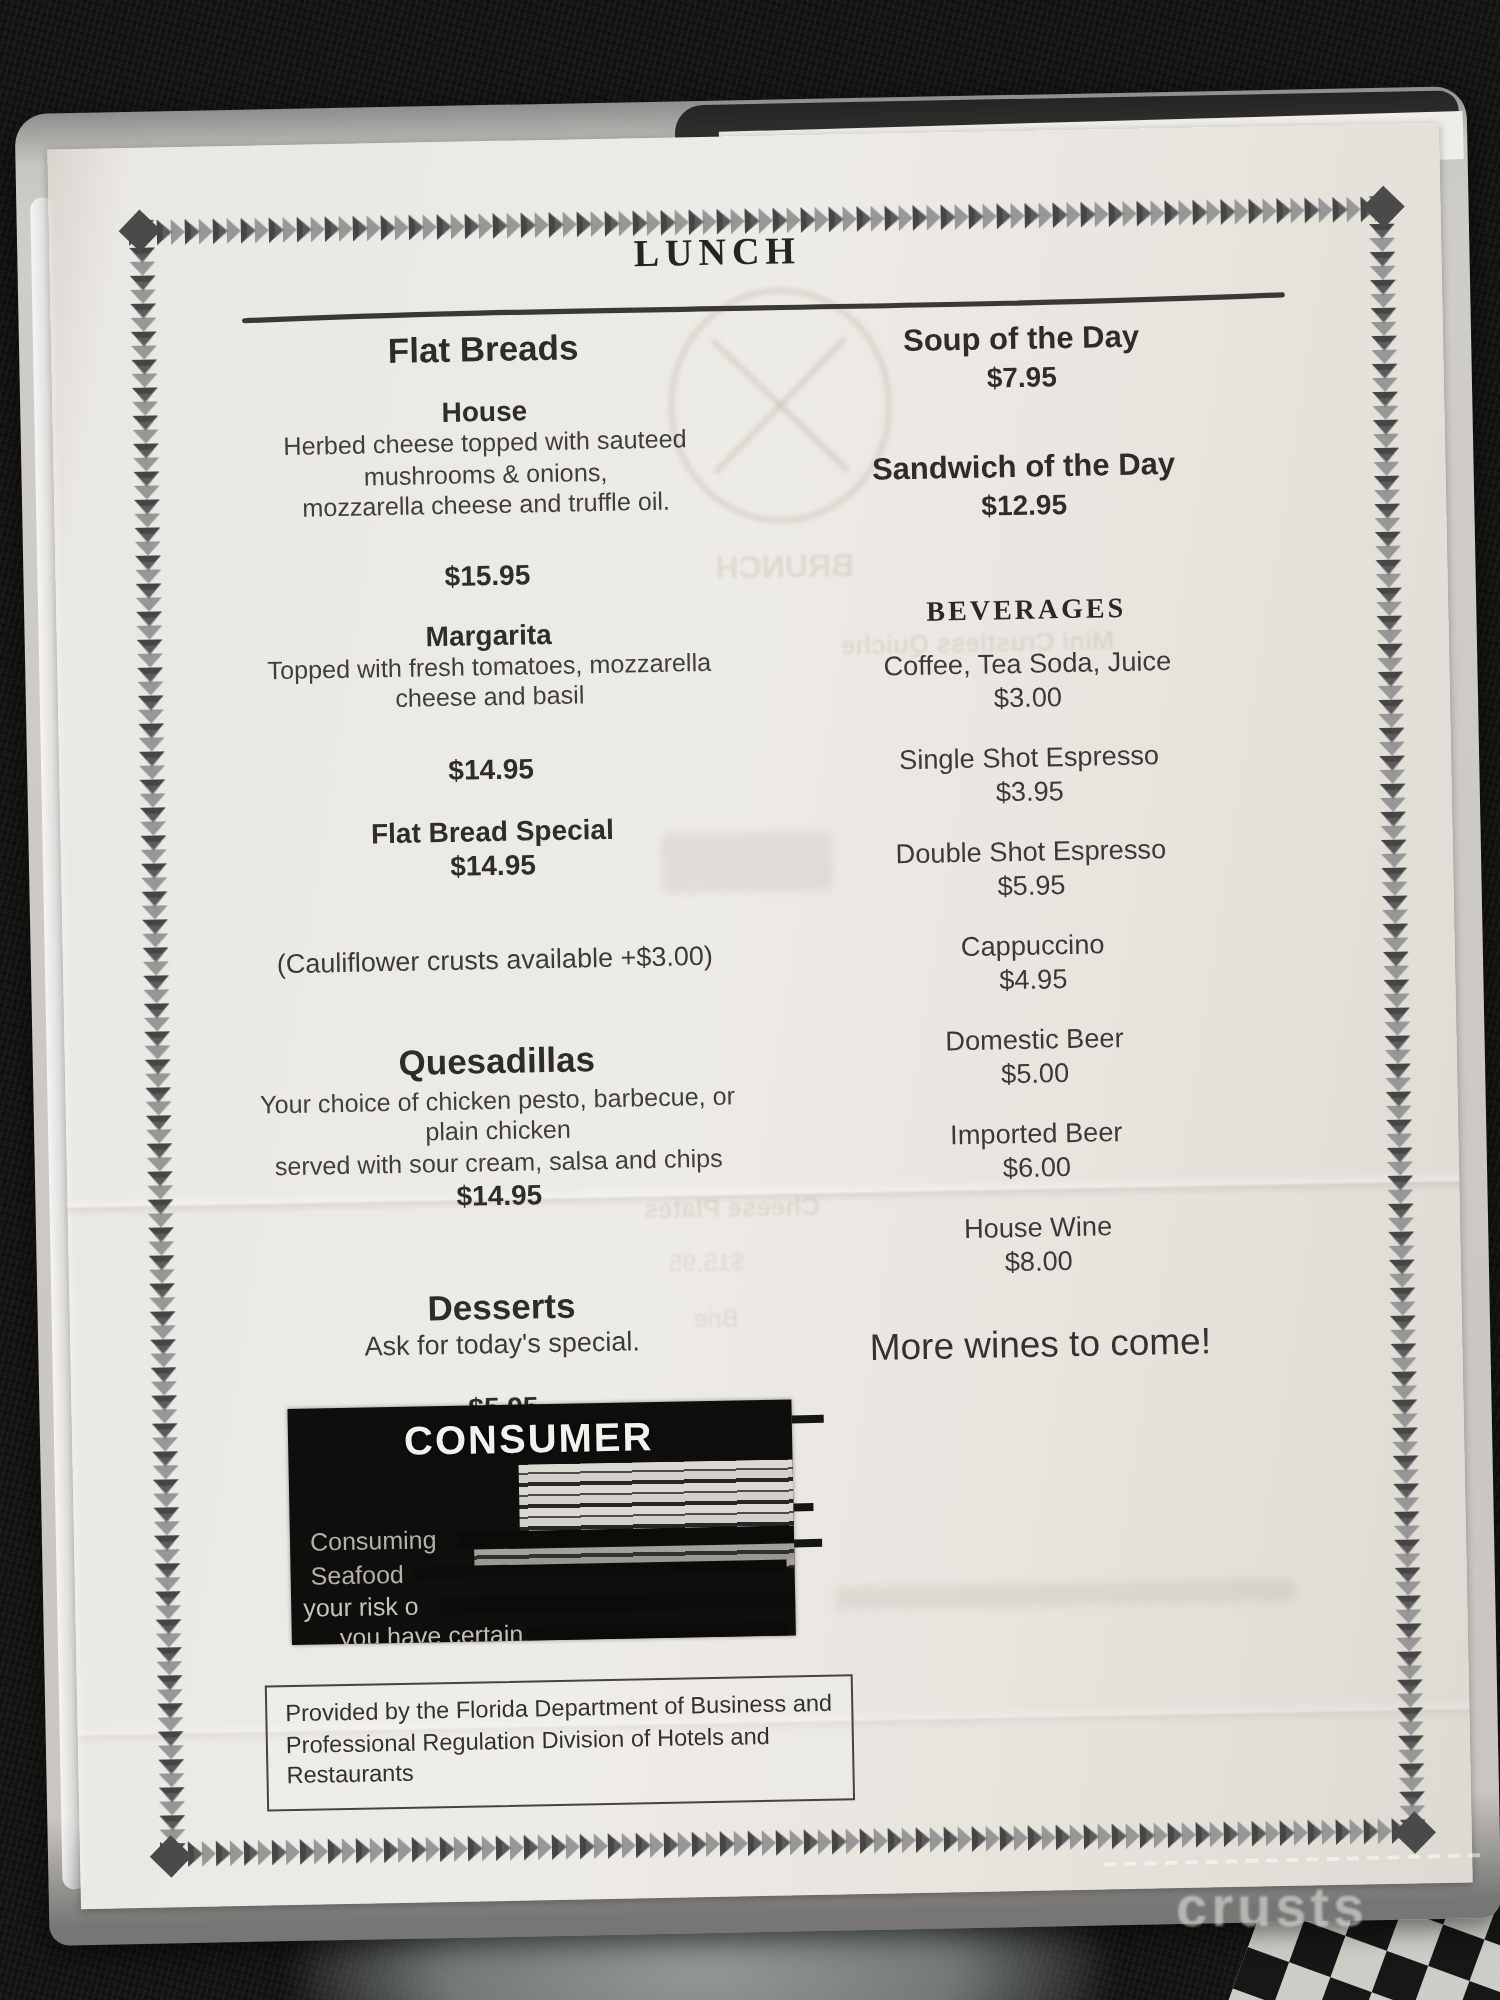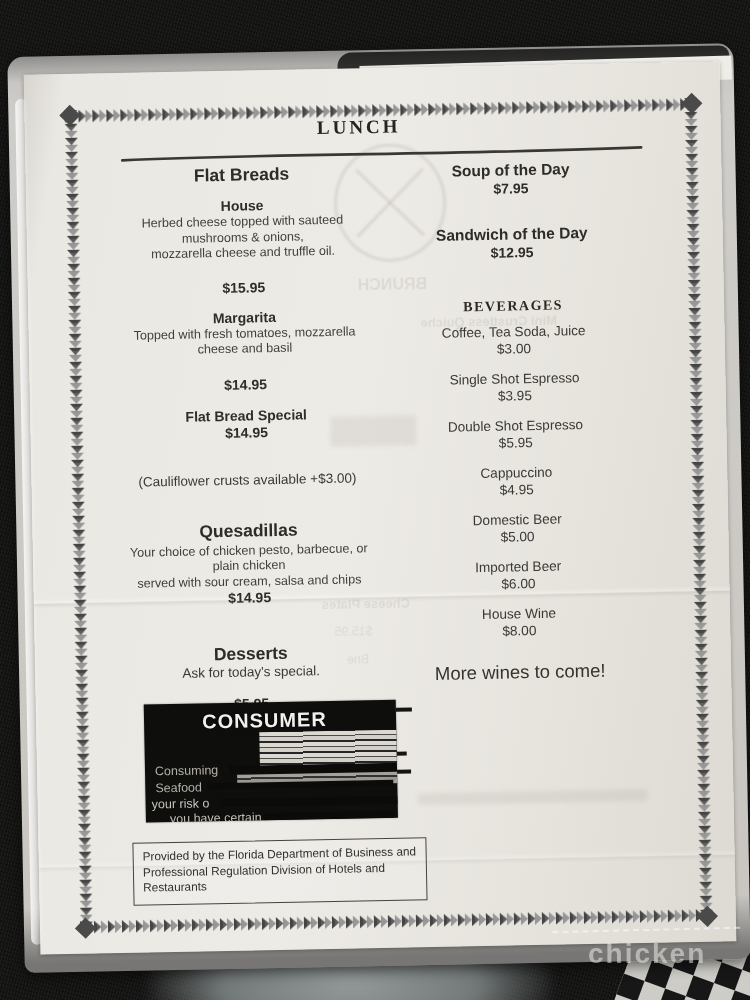--- a/index.html
+++ b/index.html
@@ -270,13 +270,13 @@
 
         <div class="reg-box">Provided by the Florida Department of Business and Professional Regulation Division of Hotels and Restaurants</div>
       </div>
     </div>
   </div>
 
   <div class="sleeve-highlight"></div>
   <div class="sleeve-weld"></div>
 </div>
 
-<div class="watermark">chicken</div>
+<div class="watermark">crusts</div>
 
 </body></html>

